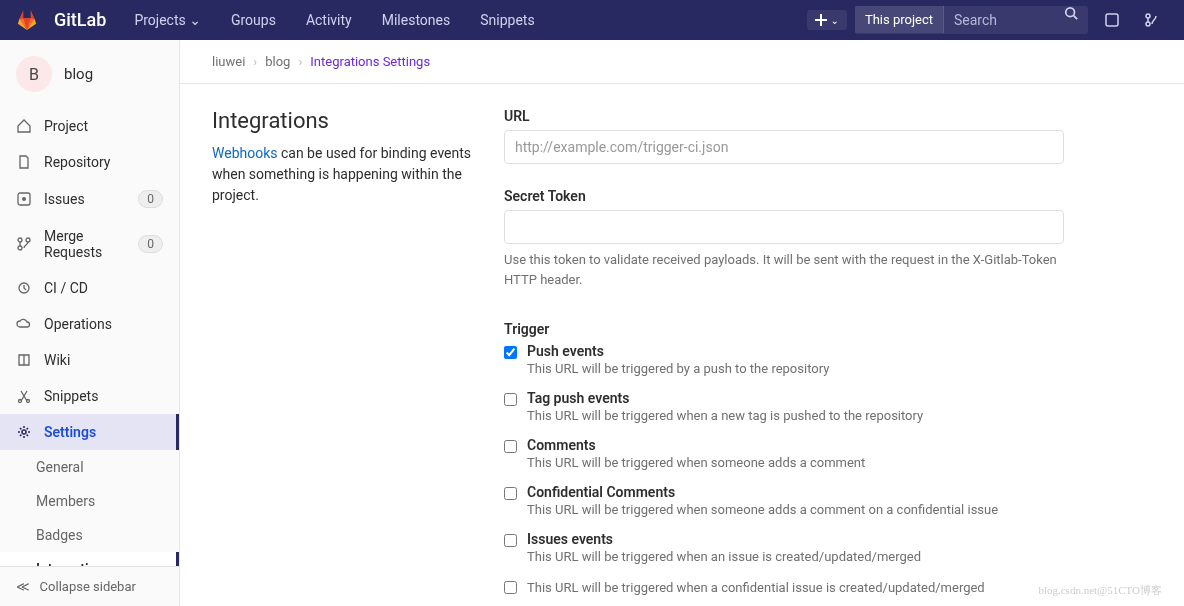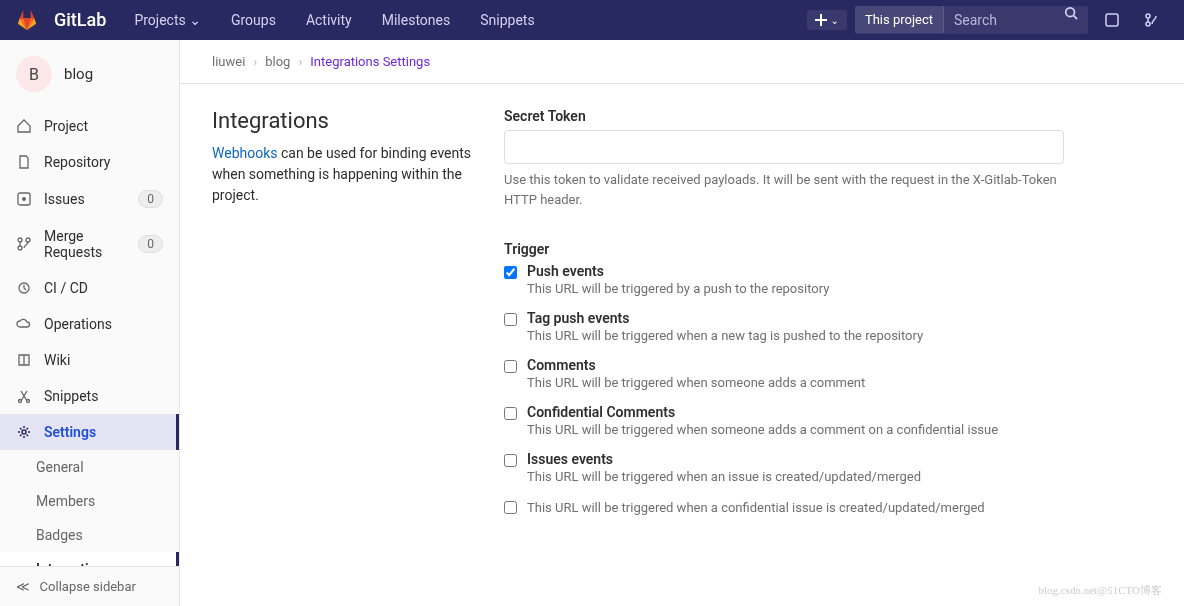--- a/index.html
+++ b/index.html
@@ -228,20 +228,24 @@
     </div>
     <div class="content">
       <div class="left-col">
         <h1 class="page-title">Integrations</h1>
         <p class="page-desc">
           <a href="#">Webhooks</a><span> can be used for binding events when something is happening within the project.</span>
         </p>
       </div>
       <div class="right-col">
         <div class="section-gap">
+          <label class="field-label">URL</label>
+          <input class="text-input" placeholder="http://example.com/trigger-ci.json" style="">
+        </div>
+        <div class="section-gap">
           <label class="field-label">Secret Token</label>
           <input class="text-input" style="">
           <div class="help-text">Use this token to validate received payloads. It will be sent with the request in the X-Gitlab-Token HTTP header.</div>
         </div>
         <label class="field-label">Trigger</label>
         <div id="triggers">
             <div class="trigger-item">
               <input type="checkbox" class="trigger-check" checked="" style="">
               <div class="trigger-text">
                 <div class="trigger-title">Push events</div>

